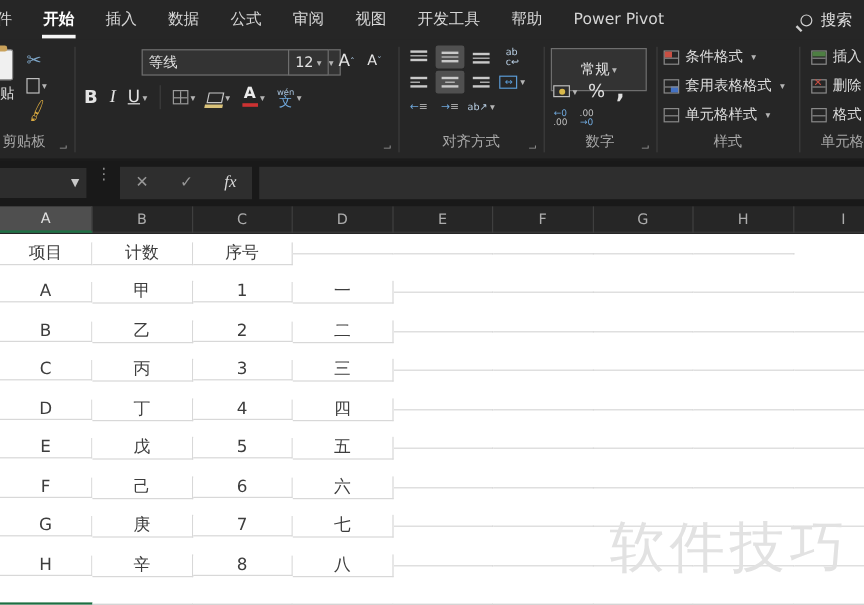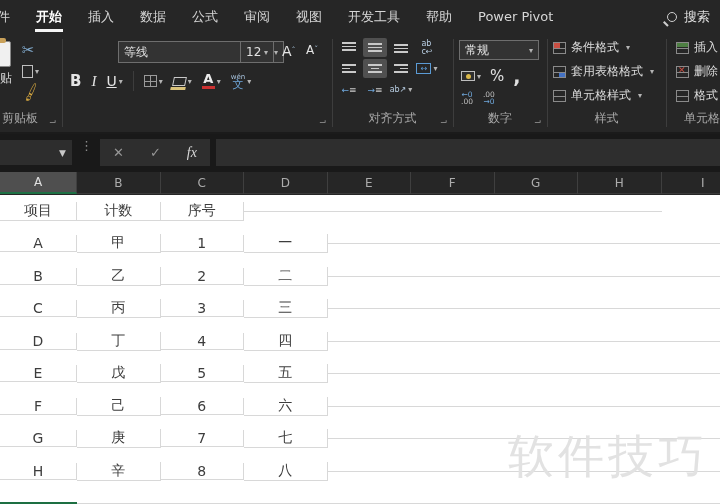--- a/index.html
+++ b/index.html
@@ -278,21 +278,21 @@
               <span class="dd">▾</span>
             </span>
         </div>
       </div>
       <div class="glabel">对齐方式</div>
       <div class="launcher">⌐</div>
     </div>
     <div class="rsep" style="left:453px;"></div>
 
     <div class="rgroup" style="left:453px;width:94px;">
-      <div class="selbox" style="position:absolute;left:6px;top:7px;width:80px;height:20px;">
+      <div class="selbox" style="position:absolute;left:6px;top:7px;width:80px;height:36px;justify-content:center;">
         <span>常规</span>
         <span class="dd">▾</span>
       </div>
       <div style="position:absolute;left:8px;top:34px;display:flex;align-items:center;gap:9px;">
         <span class="rbtn">
             <span class="acct-ic"></span>
             <span class="dd">▾</span>
           </span>
         <span class="rbtn pct">%</span>
         <span class="rbtn comma">,</span>

